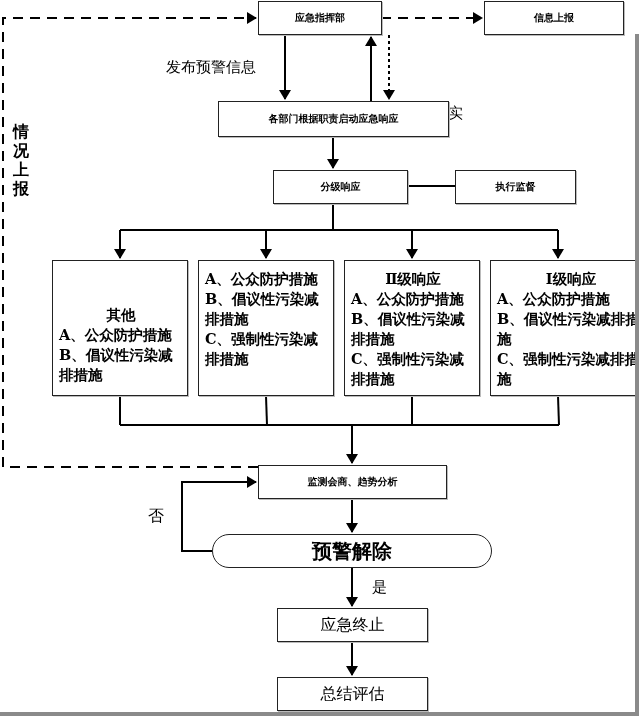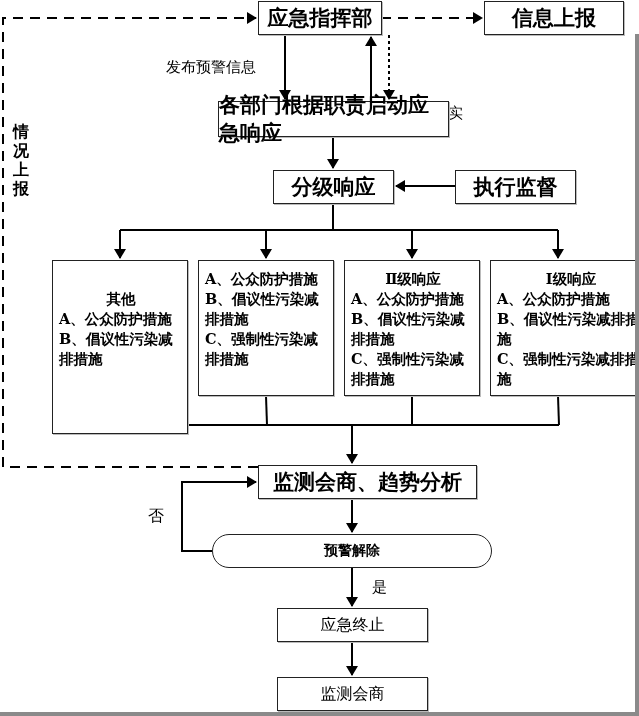--- a/index.html
+++ b/index.html
@@ -1,32 +1,32 @@
 <!DOCTYPE html>
 <html><head>
 <meta charset="utf-8">
 <style>
   html, body { margin: 0; padding: 0; background: #ffffff; }
   body { width: 639px; height: 716px; position: relative; overflow: hidden;
          font-family: "DejaVu Serif", "Liberation Serif", serif; }
   #frame { position: absolute; left: 0; top: 0; width: 639px; height: 716px; }
   .node { position: absolute; box-sizing: border-box; border: 1.5px solid #222;
           background: #fff; color: #000; display: flex; align-items: center;
-          justify-content: center; font-weight: bold; font-size: 21px;
+          justify-content: center; font-weight: bold; font-size: 10px;
           box-shadow: 1px 1px 0 #bbb; }
   .lvl { position: absolute; box-sizing: border-box; border: 1.5px solid #222;
          background: #fff; color: #000; font-weight: bold; font-size: 14.5px;
          line-height: 20px; padding: 8px 4px 0 6px; box-shadow: 1px 1px 0 #bbb; }
   .lvl .title { text-align: center; }
   .lbl { position: absolute; color: #000; font-weight: normal; font-size: 15px; white-space: nowrap; }
   .vlabel { position: absolute; color: #000; font-weight: bold; font-size: 16px;
             width: 18px; line-height: 19px; text-align: center; }
   .pill { position: absolute; box-sizing: border-box; border: 1.2px solid #222;
           border-radius: 17px; background: #fff; display: flex; align-items: center;
-          justify-content: center; font-size: 14px; font-weight: bold; }
+          justify-content: center; font-size: 20px; font-weight: bold; }
   svg { position: absolute; left: 0; top: 0; }
   .edge-r { position: absolute; right: 0; top: 34px; width: 4px; height: 682px; background: #8a8a8a; }
   .edge-b { position: absolute; left: 0; bottom: 0; width: 639px; height: 4px; background: #8a8a8a; }
 </style>
 </head>
 <body>
 
 <div id="frame">
 
   <svg width="639" height="716">
@@ -81,36 +81,36 @@
     <span>信息上报</span>
   </div>
 
   <div class="lbl" style="left:166px;top:58px;">发布预警信息</div>
   <div class="lbl" style="left:403px;top:68px;margin-top:36px;">跟踪落实</div>
 
   <div class="node" style="left:218px;top:101px;width:231px;height:36px;">
     <span>各部门根据职责启动应急响应</span>
   </div>
 
-  <div class="node" style="left:273px;top:170px;width:121px;height:34px;">
+  <div class="node" style="left:273px;top:170px;width:135px;height:34px;">
     <span>分级响应</span>
   </div>
 
   <div class="node" style="left:455px;top:170px;width:121px;height:34px;align-items:center;">
     <span>执行监督</span>
   </div>
 
   <div class="vlabel" style="left:12px;top:122px;">
     <div>情</div>
     <div>况</div>
     <div>上</div>
     <div>报</div>
   </div>
 
-  <div class="lvl" style="left:52px;top:260px;width:136px;height:174px;padding-top:28px;">
+  <div class="lvl" style="left:52px;top:260px;width:136px;height:136px;padding-top:44px;">
     <div class="title">其他</div>
     <div>A、公众防护措施</div>
     <div>B、倡议性污染减排措施</div>
   </div>
 
   <div class="lvl" style="left:198px;top:260px;width:136px;height:136px;">
     <div>A、公众防护措施</div>
     <div>B、倡议性污染减排措施</div>
     <div>C、强制性污染减排措施</div>
   </div>
@@ -122,35 +122,35 @@
     <div>C、强制性污染减排措施</div>
   </div>
 
   <div class="lvl" style="left:490px;top:260px;width:160px;height:136px;">
     <div class="title">Ⅰ级响应</div>
     <div>A、公众防护措施</div>
     <div>B、倡议性污染减排措施</div>
     <div>C、强制性污染减排措施</div>
   </div>
 
-  <div class="node" style="left:258px;top:465px;width:219px;height:34px;">
+  <div class="node" style="left:258px;top:465px;width:189px;height:34px;">
     <span>监测会商、趋势分析</span>
   </div>
 
   <div class="lbl" style="left:148px;top:506px;font-weight:normal;font-size:16px;">否</div>
 
   <div class="pill" style="left:212px;top:534px;width:280px;height:34px;">
     <span>预警解除</span>
   </div>
 
   <div class="lbl" style="left:372px;top:578px;">是</div>
 
   <div class="node" style="left:277px;top:608px;width:151px;height:34px;font-weight:normal;font-size:16px;">
     <span>应急终止</span>
   </div>
 
   <div class="node" style="left:277px;top:677px;width:151px;height:34px;font-weight:normal;font-size:16px;">
-    <span>监测会商</span>
+    <span>总结评估</span>
   </div>
 
   <div class="edge-r"></div>
   <div class="edge-b"></div>
 </div>
 
 </body></html>

